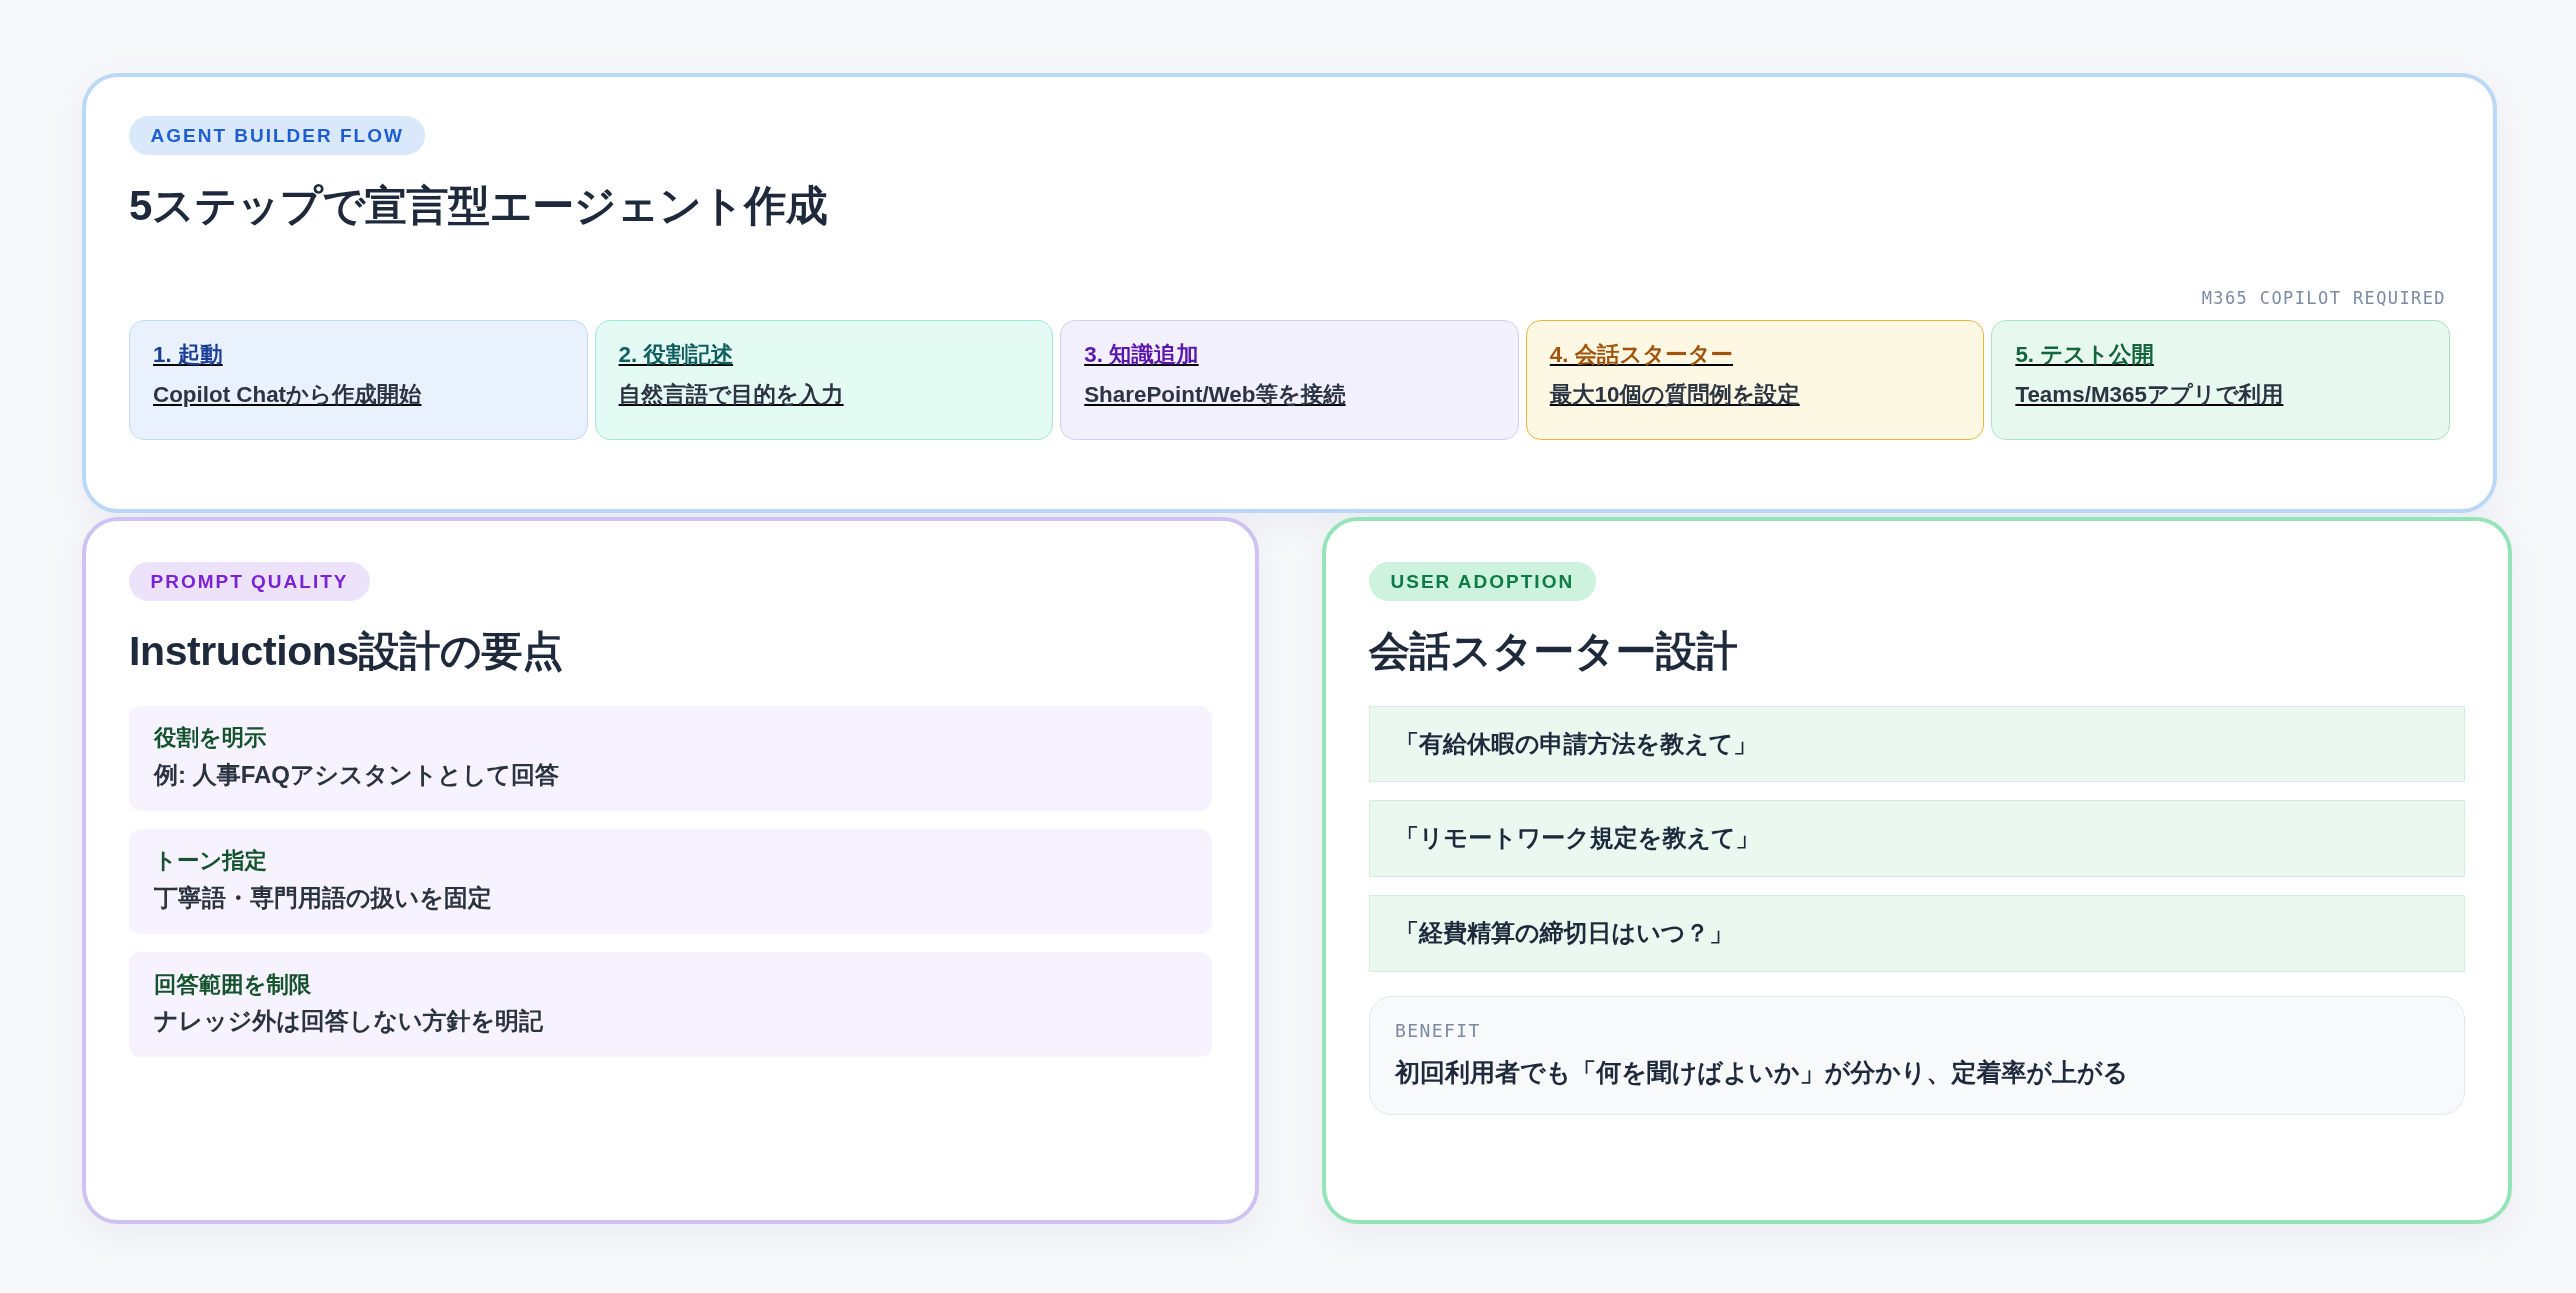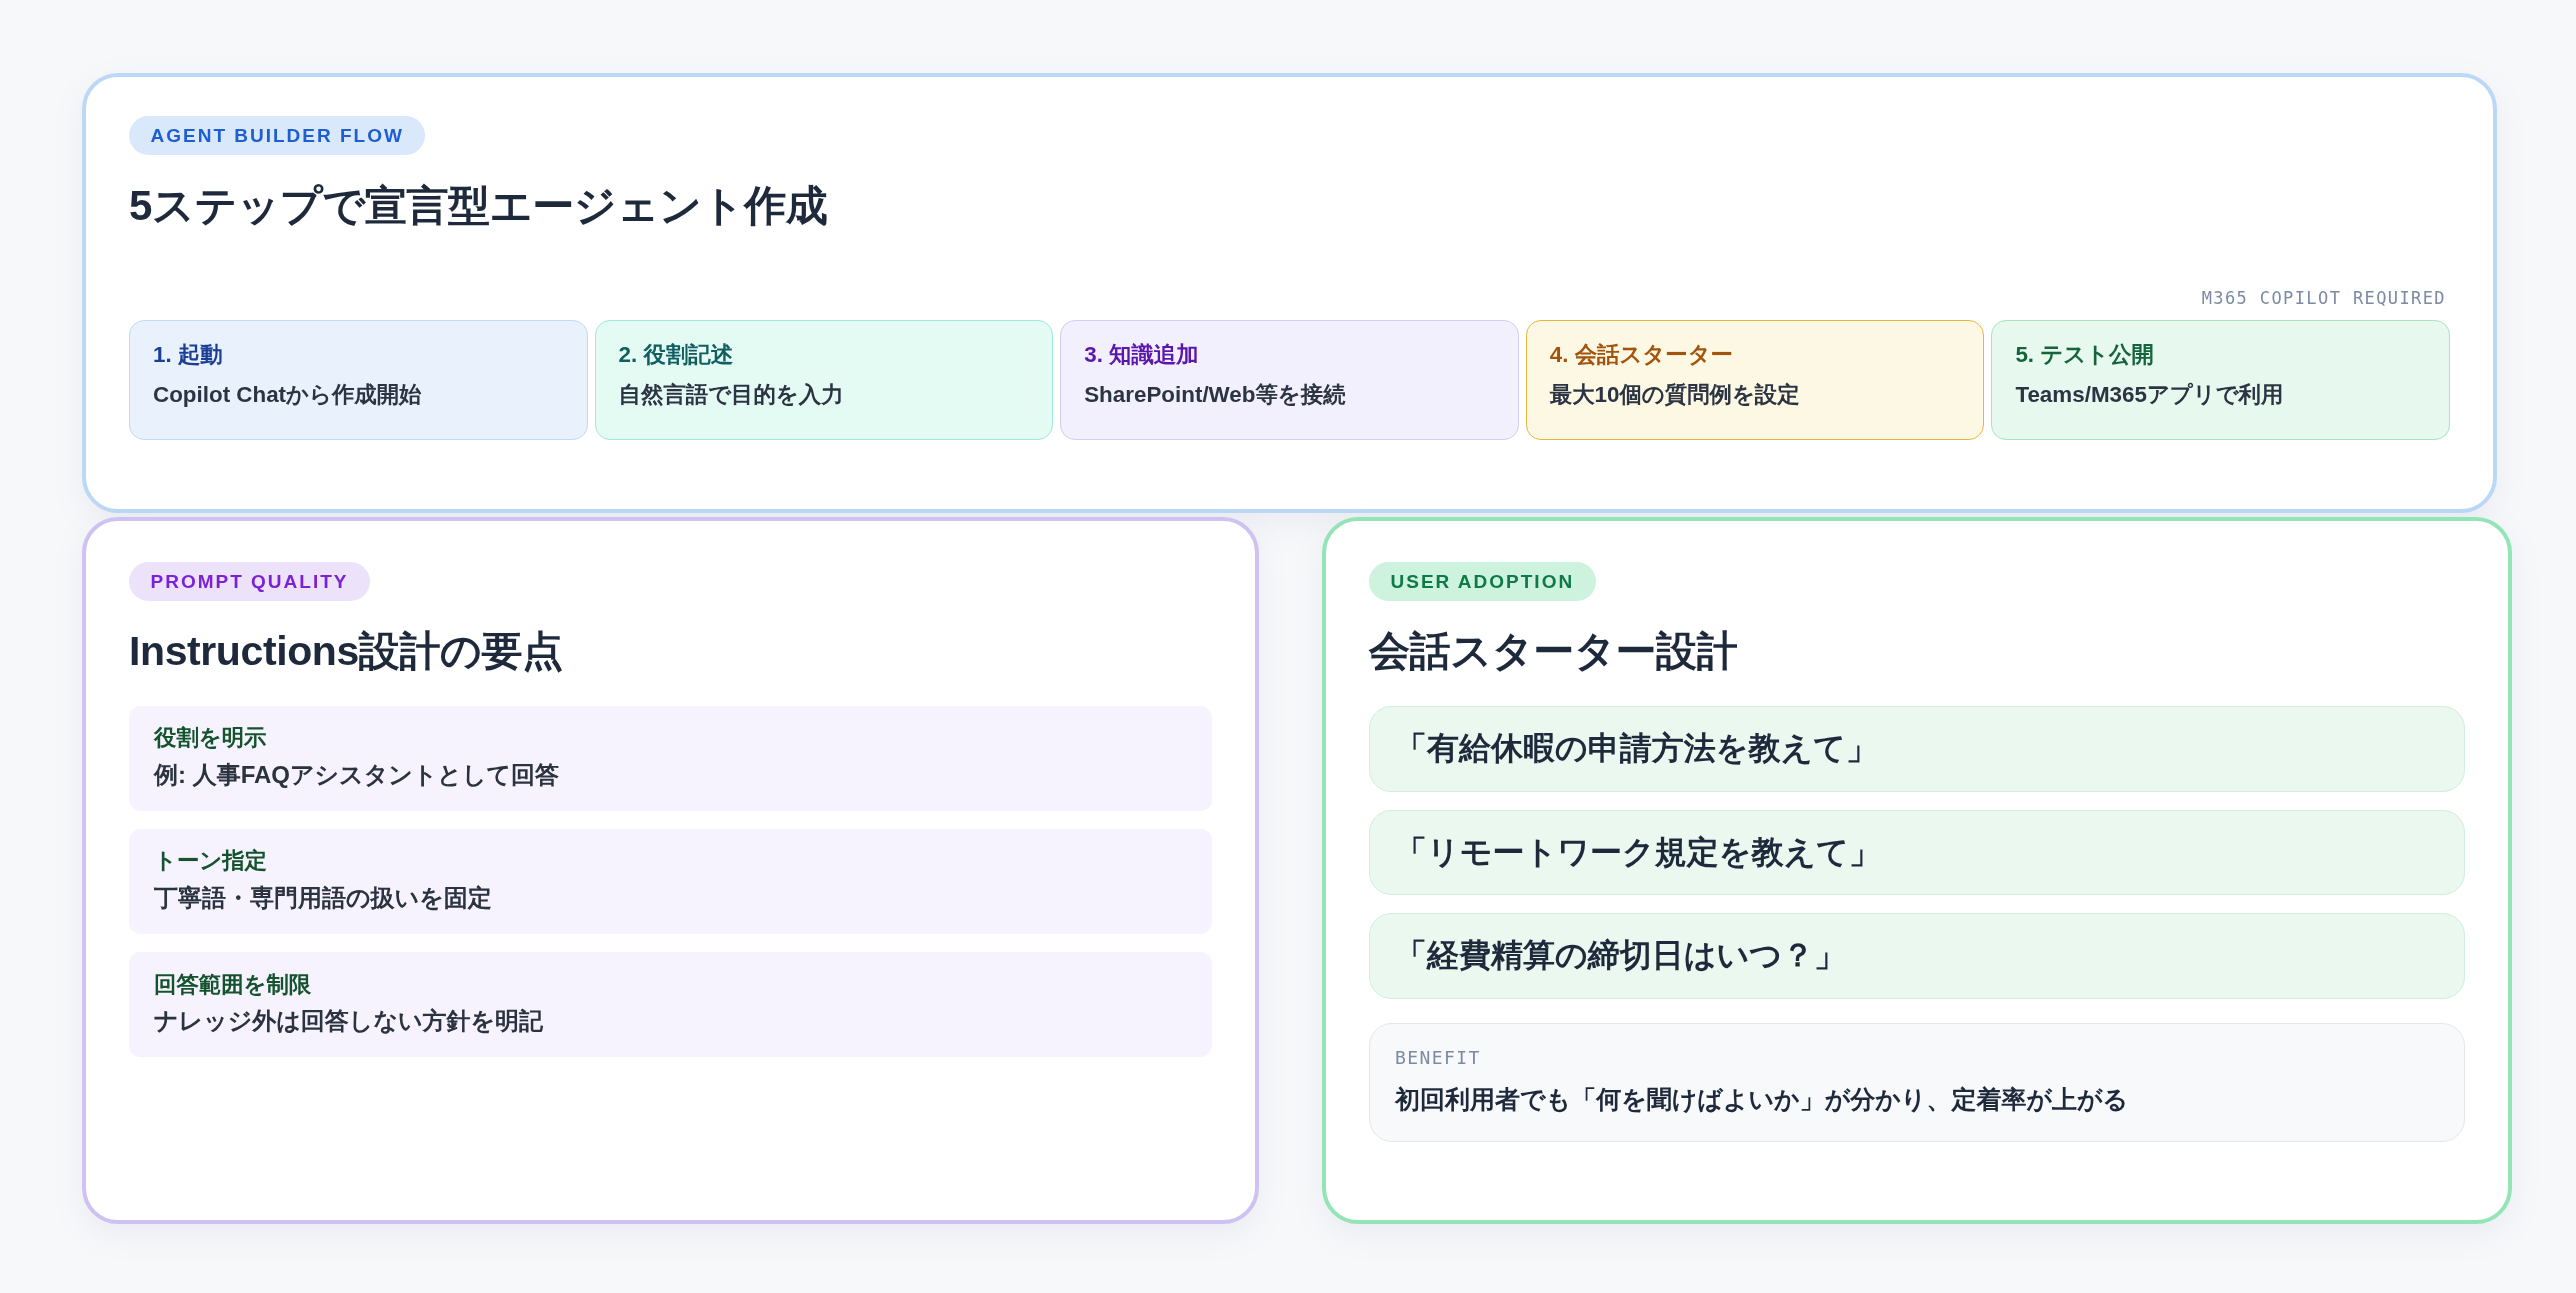--- a/index.html
+++ b/index.html
@@ -67,20 +67,21 @@
     white-space: nowrap;
   }
 
   .steps-row {
     position: absolute;
     left: 43px;
     right: 43px;
     top: 243px;
     display: flex;
     gap: 7px;
+    text-decoration: underline;
   }
 
   .step-card {
     flex: 1 1 0;
     min-width: 0;
     border-radius: 15px;
     border: 1.8px solid transparent;
     padding: 22.4px 23px 24px 23px;
     height: 120px;
   }
@@ -160,24 +161,24 @@
     font-size: 24px;
     font-weight: 700;
     color: #2b3340;
     line-height: 1.15;
   }
 
   
   .starter-card {
     background: #eaf8f0;
     border: 1.3px solid #d3eede;
-    border-radius: 22px;
+    border-radius: 1px;
     padding: 23px 25px 24px 25px;
     margin-bottom: 18px;
-    font-size: 32px;
+    font-size: 24px;
     font-weight: 800;
     color: #1e293b;
     line-height: 1.15;
   }
 
   .benefit-card {
     background: #f8f9fb;
     border: 1.3px solid #e3e6ec;
     border-radius: 23px;
     padding: 23px 25px 27px 25px;

